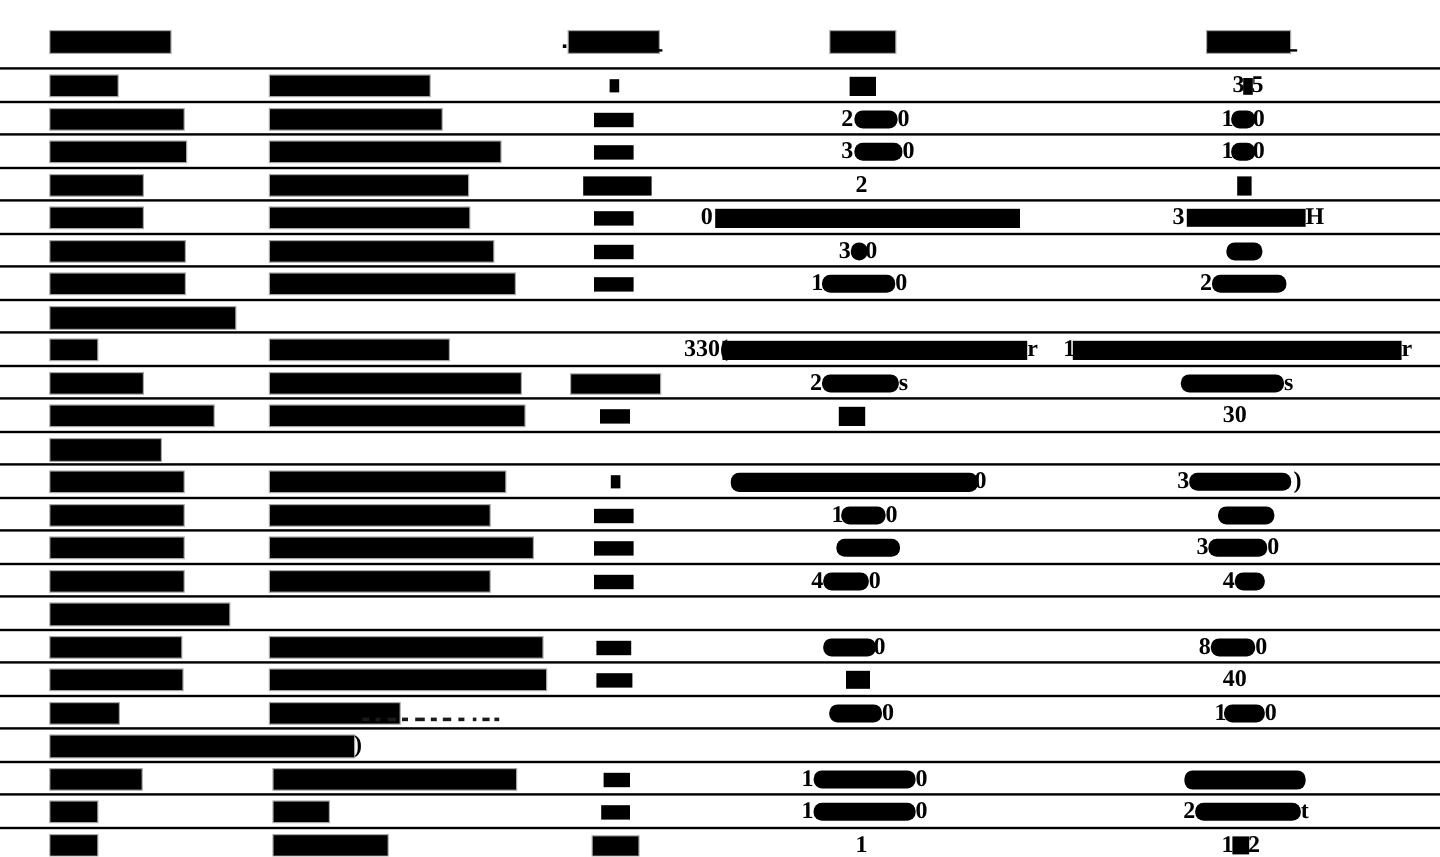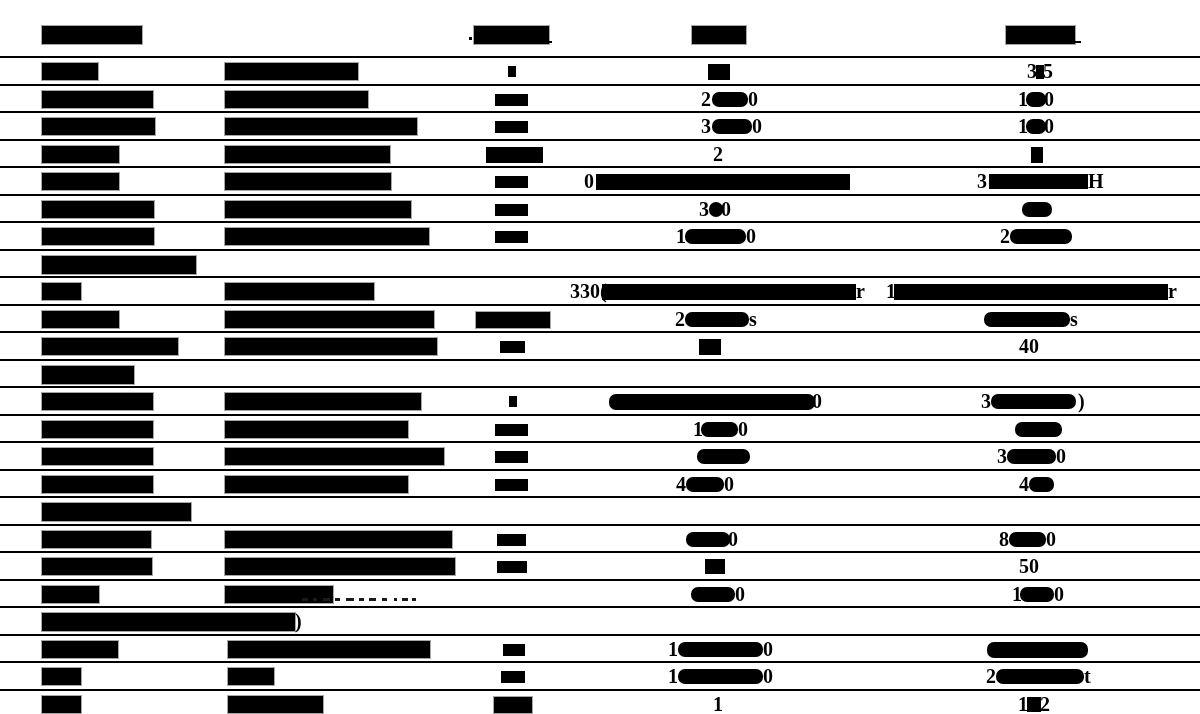--- a/index.html
+++ b/index.html
@@ -139,21 +139,21 @@
       <div class="rbar ol" style="left: 476px; top: 312px; width: 74px; height: 16px;"></div>
       <div class="frag" style="left: 675px; top: 307px;">2</div>
       <div class="rbar" style="left: 685px; top: 312px; width: 64px; height: 15px; border-radius: 7px;"></div>
       <div class="frag" style="left: 749px; top: 307px;">s</div>
       <div class="rbar" style="left: 984px; top: 312px; width: 86px; height: 15px; border-radius: 7px;"></div>
       <div class="frag" style="left: 1070px; top: 307px;">s</div>
       <div class="rbar ol" style="left: 42px; top: 338px; width: 136px; height: 17px;"></div>
       <div class="rbar ol" style="left: 225px; top: 338px; width: 212px; height: 17px;"></div>
       <div class="rbar" style="left: 500px; top: 341px; width: 25px; height: 12px;"></div>
       <div class="rbar" style="left: 699px; top: 339px; width: 22px; height: 16px;"></div>
-      <div class="frag" style="left: 1019px; top: 334px;">40</div>
+      <div class="frag" style="left: 1019px; top: 334px;">30</div>
       <div class="rbar ol" style="left: 42px; top: 366px; width: 92px; height: 18px;"></div>
       <div class="rbar ol" style="left: 42px; top: 393px; width: 111px; height: 17px;"></div>
       <div class="rbar ol" style="left: 225px; top: 393px; width: 196px; height: 17px;"></div>
       <div class="rbar" style="left: 509px; top: 396px; width: 8px; height: 11px;"></div>
       <div class="rbar" style="left: 609px; top: 394px; width: 206px; height: 16px; border-radius: 7px;"></div>
       <div class="frag" style="left: 812px; top: 389px;">0</div>
       <div class="frag" style="left: 981px; top: 389px;">3</div>
       <div class="rbar" style="left: 991px; top: 394px; width: 85px; height: 15px; border-radius: 7px;"></div>
       <div class="frag" style="left: 1078px; top: 389px;">)</div>
       <div class="rbar ol" style="left: 42px; top: 421px; width: 111px; height: 17px;"></div>
@@ -184,21 +184,21 @@
       <div class="rbar" style="left: 497px; top: 534px; width: 29px; height: 12px;"></div>
       <div class="rbar" style="left: 686px; top: 532px; width: 44px; height: 15px; border-radius: 7px;"></div>
       <div class="frag" style="left: 728px; top: 527px;">0</div>
       <div class="frag" style="left: 999px; top: 527px;">8</div>
       <div class="rbar" style="left: 1009px; top: 532px; width: 37px; height: 15px; border-radius: 7px;"></div>
       <div class="frag" style="left: 1046px; top: 527px;">0</div>
       <div class="rbar ol" style="left: 42px; top: 558px; width: 110px; height: 17px;"></div>
       <div class="rbar ol" style="left: 225px; top: 558px; width: 230px; height: 17px;"></div>
       <div class="rbar" style="left: 497px; top: 561px; width: 30px; height: 12px;"></div>
       <div class="rbar" style="left: 705px; top: 559px; width: 20px; height: 15px;"></div>
-      <div class="frag" style="left: 1019px; top: 554px;">50</div>
+      <div class="frag" style="left: 1019px; top: 554px;">40</div>
       <div class="rbar ol" style="left: 42px; top: 586px; width: 57px; height: 17px;"></div>
       <div class="rbar ol" style="left: 225px; top: 586px; width: 108px; height: 17px;"></div>
       <div class="dotseg" style="left: 302px; top: 598px; width: 6px;"></div>
       <div class="dotseg" style="left: 313px; top: 598px; width: 4px;"></div>
       <div class="dotseg" style="left: 323px; top: 598px; width: 7px;"></div>
       <div class="dotseg" style="left: 335px; top: 598px; width: 5px;"></div>
       <div class="dotseg" style="left: 346px; top: 598px; width: 8px;"></div>
       <div class="dotseg" style="left: 359px; top: 598px; width: 5px;"></div>
       <div class="dotseg" style="left: 369px; top: 598px; width: 7px;"></div>
       <div class="dotseg" style="left: 382px; top: 598px; width: 5px;"></div>

